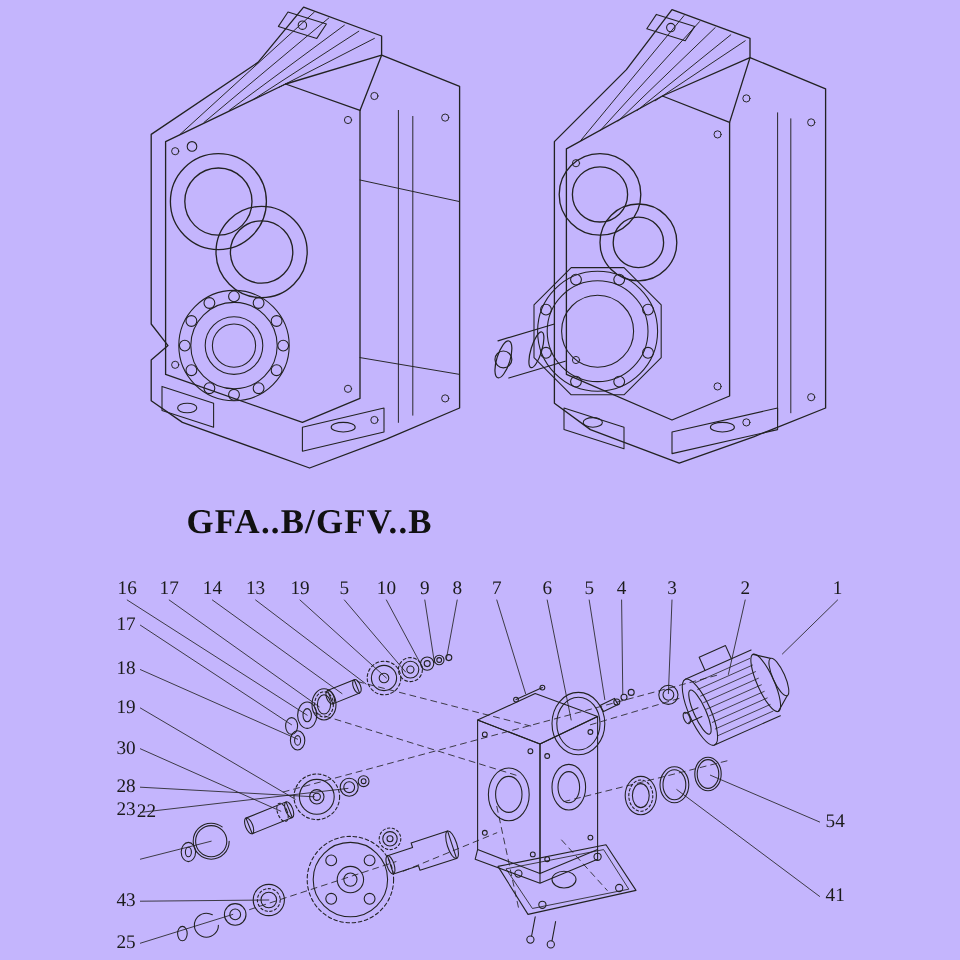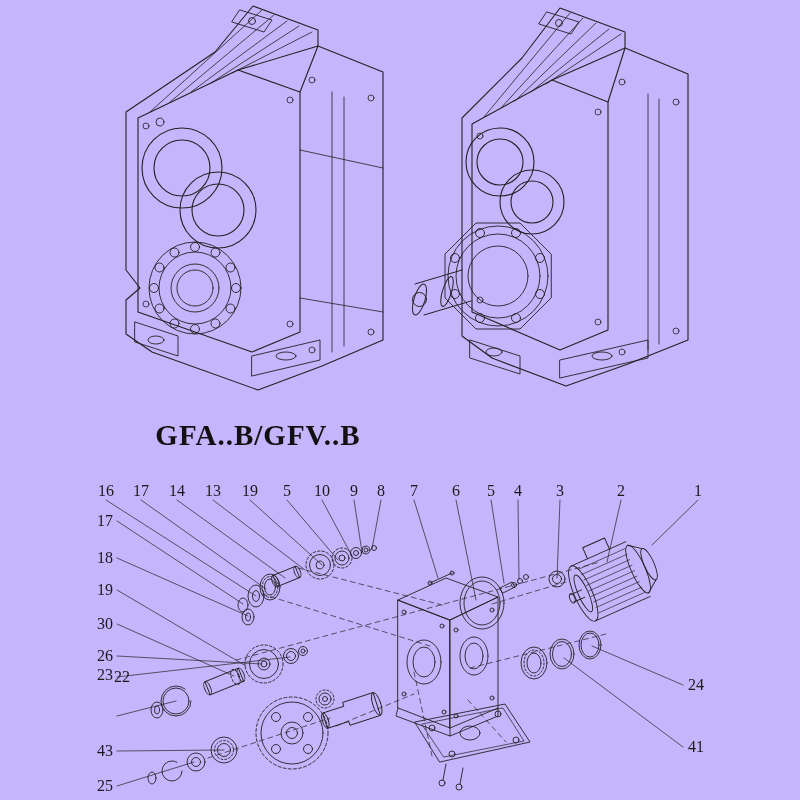--- a/index.html
+++ b/index.html
@@ -347,23 +347,23 @@
   <span class="co" style="left:491px;top:491px">5</span>
   <span class="co" style="left:518px;top:491px">4</span>
   <span class="co" style="left:560px;top:491px">3</span>
   <span class="co" style="left:621px;top:491px">2</span>
   <span class="co" style="left:698px;top:491px">1</span>
 
   <span class="co" style="left:105px;top:521px">17</span>
   <span class="co" style="left:105px;top:558px">18</span>
   <span class="co" style="left:105px;top:590px">19</span>
   <span class="co" style="left:105px;top:624px">30</span>
-  <span class="co" style="left:105px;top:656px">26</span>
+  <span class="co" style="left:105px;top:656px">28</span>
   <span class="co" style="left:122px;top:677px">22</span>
   <span class="co" style="left:105px;top:675px">23</span>
   <span class="co" style="left:105px;top:751px">43</span>
   <span class="co" style="left:105px;top:786px">25</span>
 
-  <span class="co" style="left:696px;top:685px">24</span>
+  <span class="co" style="left:696px;top:685px">54</span>
   <span class="co" style="left:696px;top:747px">41</span>
 </div>
 
 </div>
 
 </body></html>

